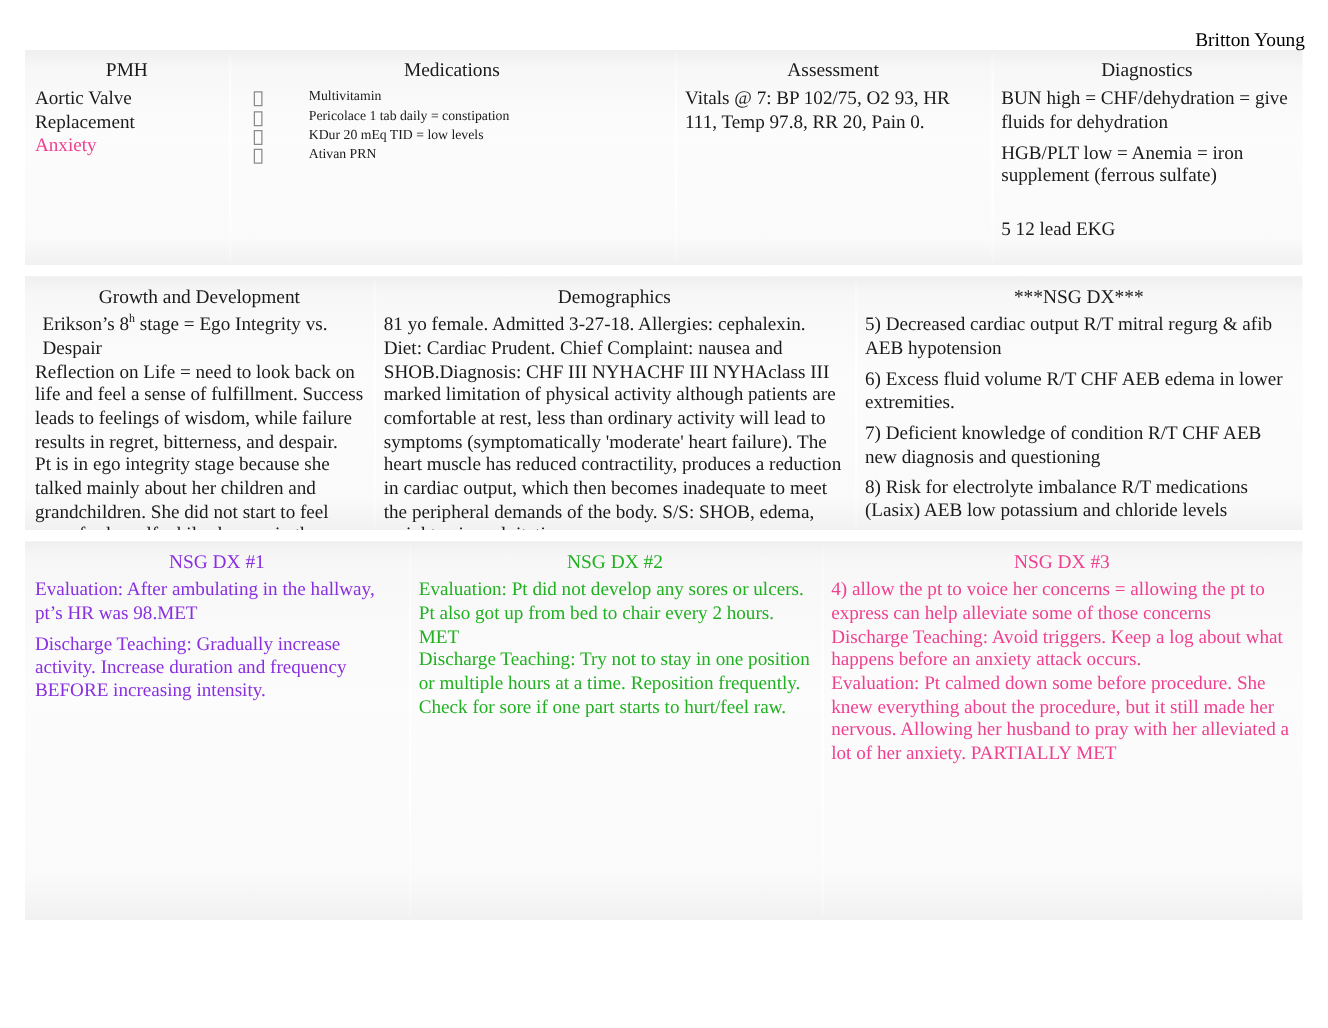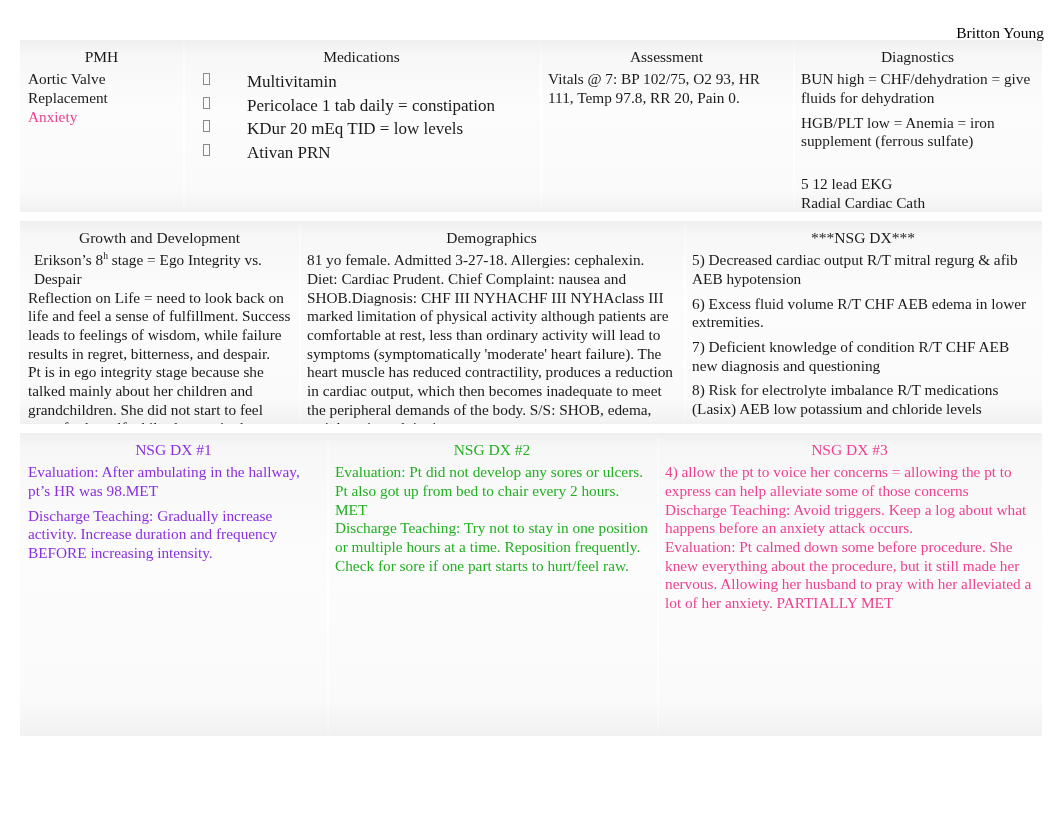--- a/index.html
+++ b/index.html
@@ -76,21 +76,21 @@
     margin: 0 0 6px 0;
   }
   .para.tight { margin-bottom: 0; }
   .para.blank { height: 18px; margin: 0; }
 
   
   ul.med-list {
     list-style: none;
     margin: 0;
     padding: 0 0 0 4px;
-    font-size: 17px;
+    font-size: 11px;
     line-height: 1.38;
   }
   ul.med-list li {
     position: relative;
     padding-left: 52px;
   }
   ul.med-list li .bullet {
     position: absolute;
     left: 8px;
     top: 0;
@@ -168,21 +168,20 @@
     </div>
   </div>
 
   <div class="cell c-diag">
     <div class="cell-title">Diagnostics</div>
     <div class="cell-body">
       <div class="para">BUN high = CHF/dehydration = give fluids for dehydration</div>
       <div class="para">HGB/PLT low = Anemia = iron supplement (ferrous sulfate)</div>
       <div class="para blank"></div>
       <div class="para tight">5 12 lead EKG</div>
-      <div class="para tight">Radial Cardiac Cath</div>
     </div>
   </div>
 
 </div>
 
 <div class="section row-mid">
 
   <div class="cell c-growth">
     <div class="cell-title">Growth and Development</div>
     <div class="cell-body">

